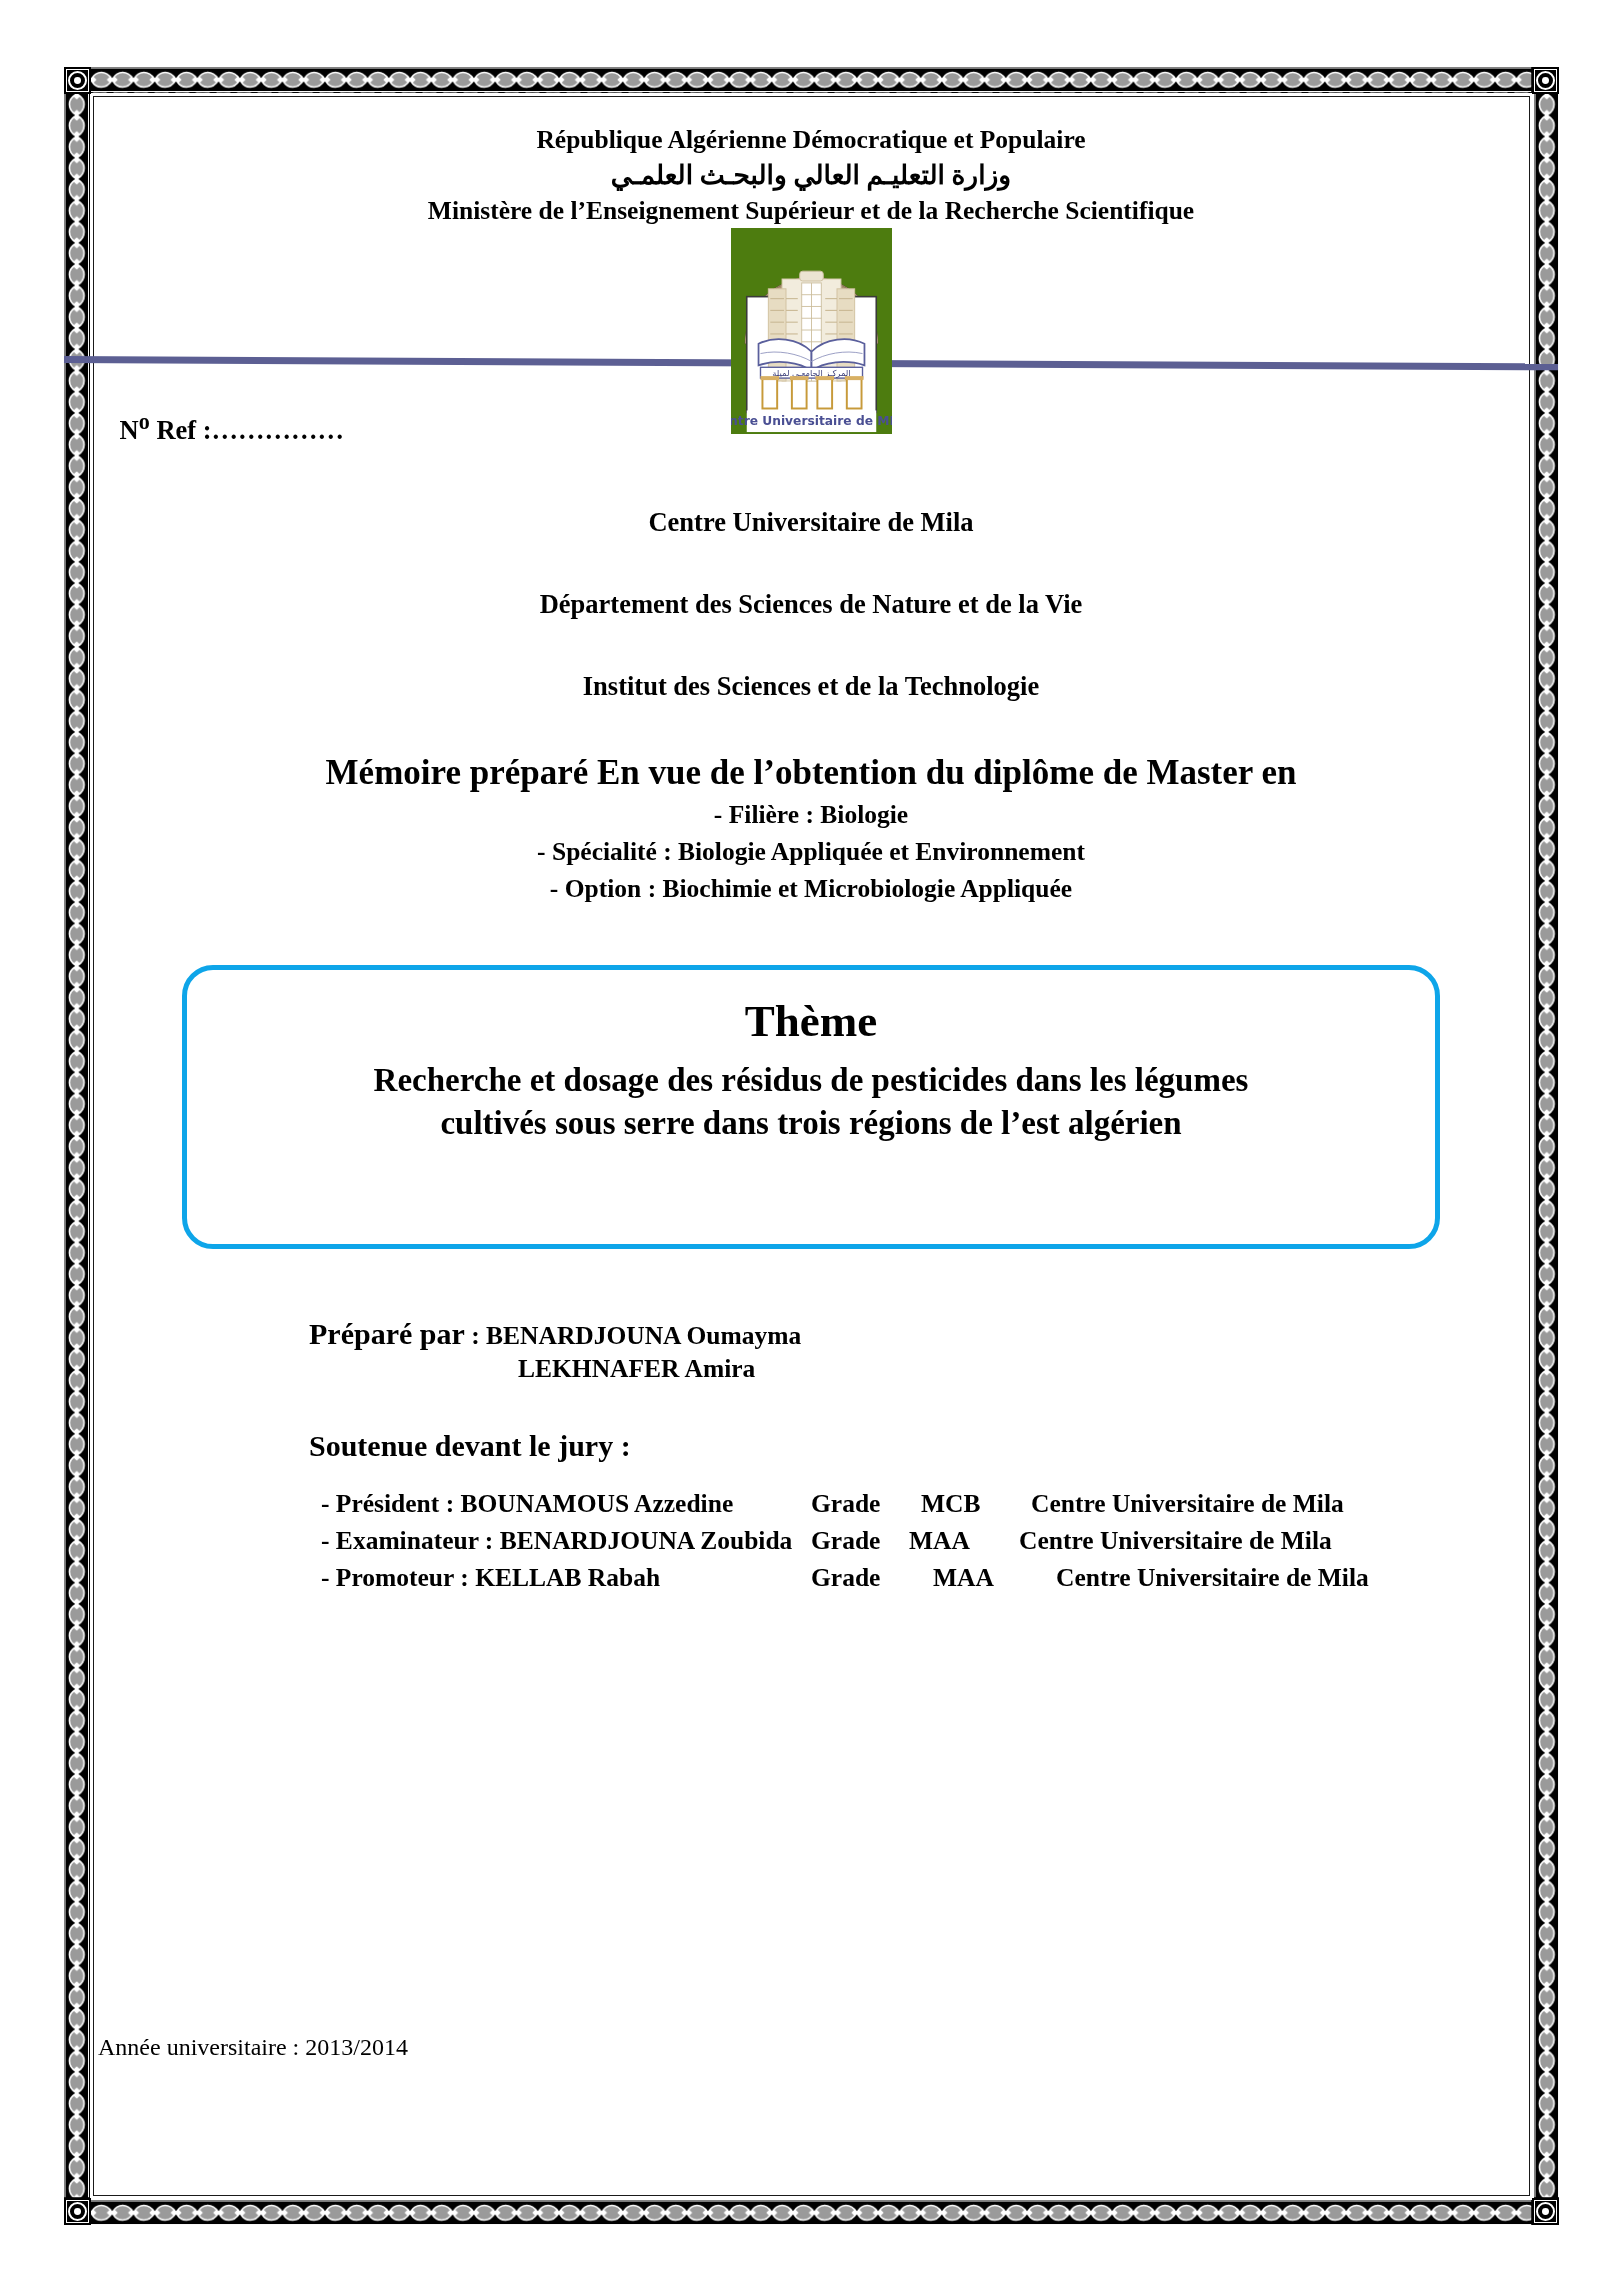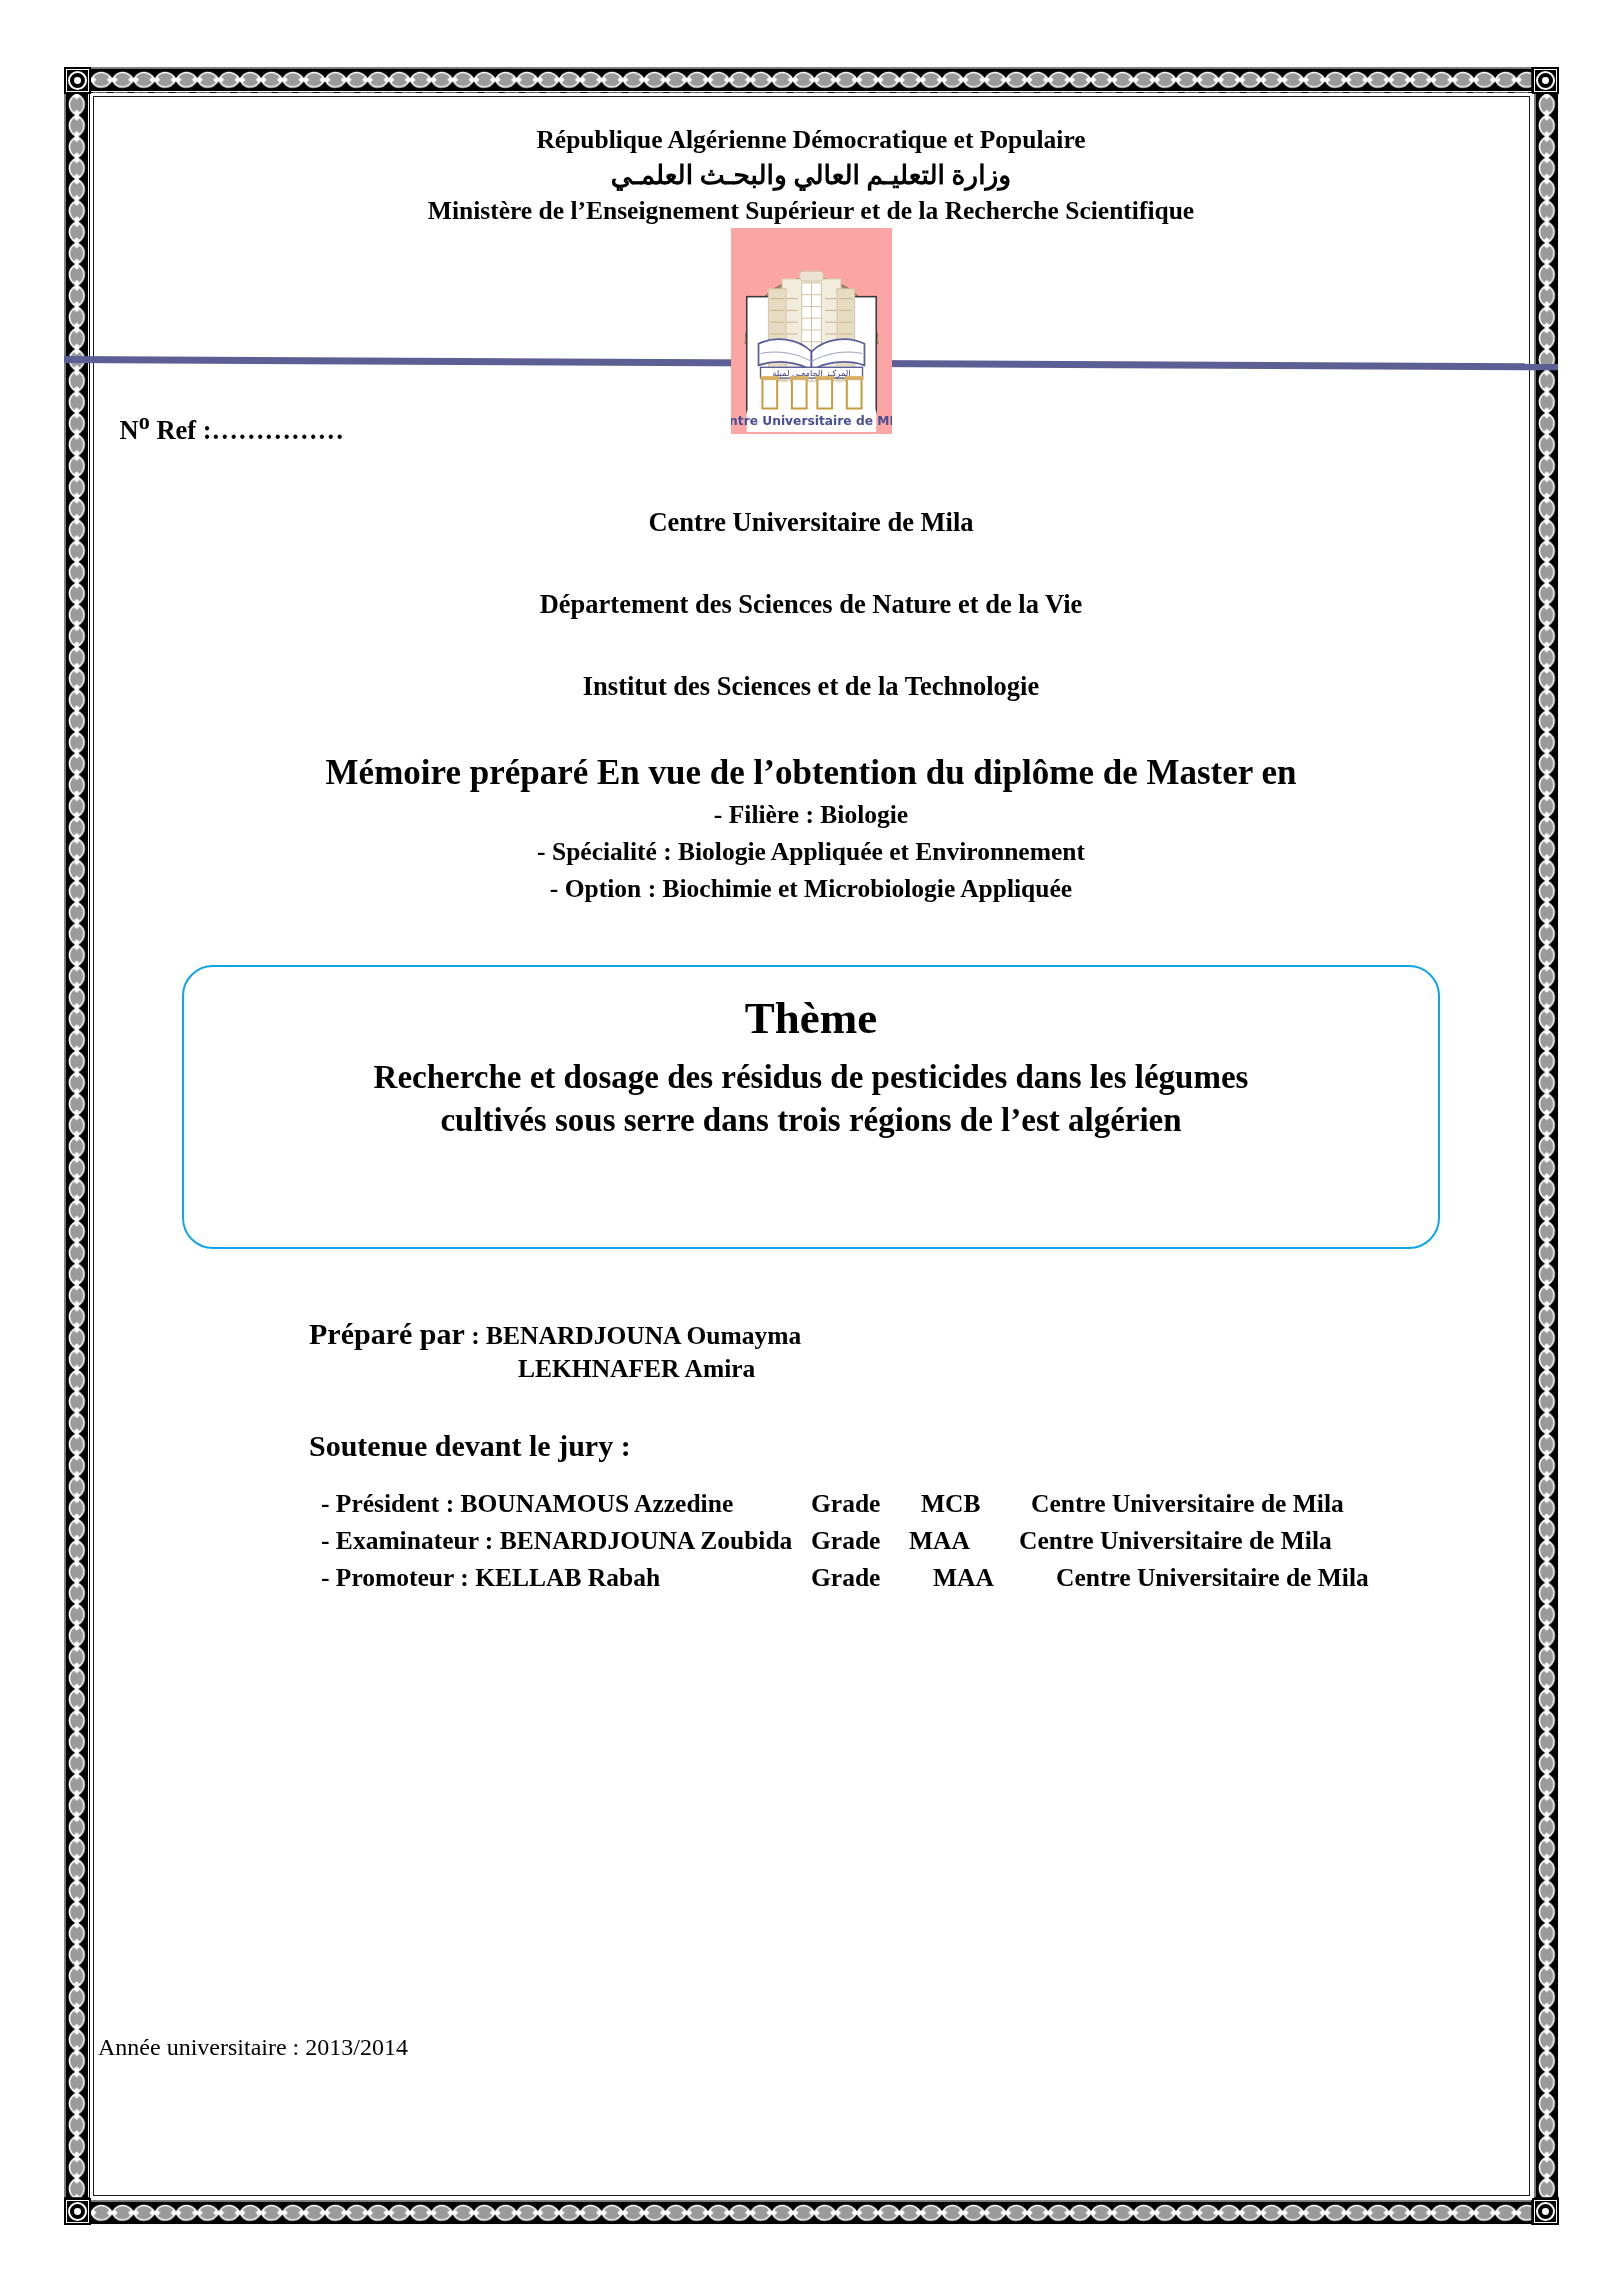--- a/index.html
+++ b/index.html
@@ -162,21 +162,21 @@
     transform-origin: left center;
   }
   #logo {
     position: absolute;
     left: 50%;
     margin-left: -80px;
     top: -21.6px;
     width: 161px;
     height: 206px;
     z-index: 3;
-    background: #fca5a5;
+    background: #4d7c0f;
     text-align: right;
   }
   #logo svg { display: block; }
 
   .noref {
     font-size: 26.5px;
     font-weight: bold;
     margin-top: -37px;
     margin-left: 21.6px;
   }
@@ -201,21 +201,21 @@
   .spec-line {
     text-align: center;
     font-size: 25.5px;
     font-weight: bold;
     margin-top: 6.9px;
   }
 
   
   #theme-box {
     margin: 61px 84px 18px 84px;
-    border: 2px solid #0ea5e9;
+    border: 5px solid #0ea5e9;
     border-radius: 31px;
     padding: 25.5px 39px 57px 39px;
     box-sizing: border-box;
     min-height: 284px;
   }
   #theme-heading {
     text-align: center;
     font-size: 45px;
     font-weight: bold;
     margin-bottom: 11.8px;

